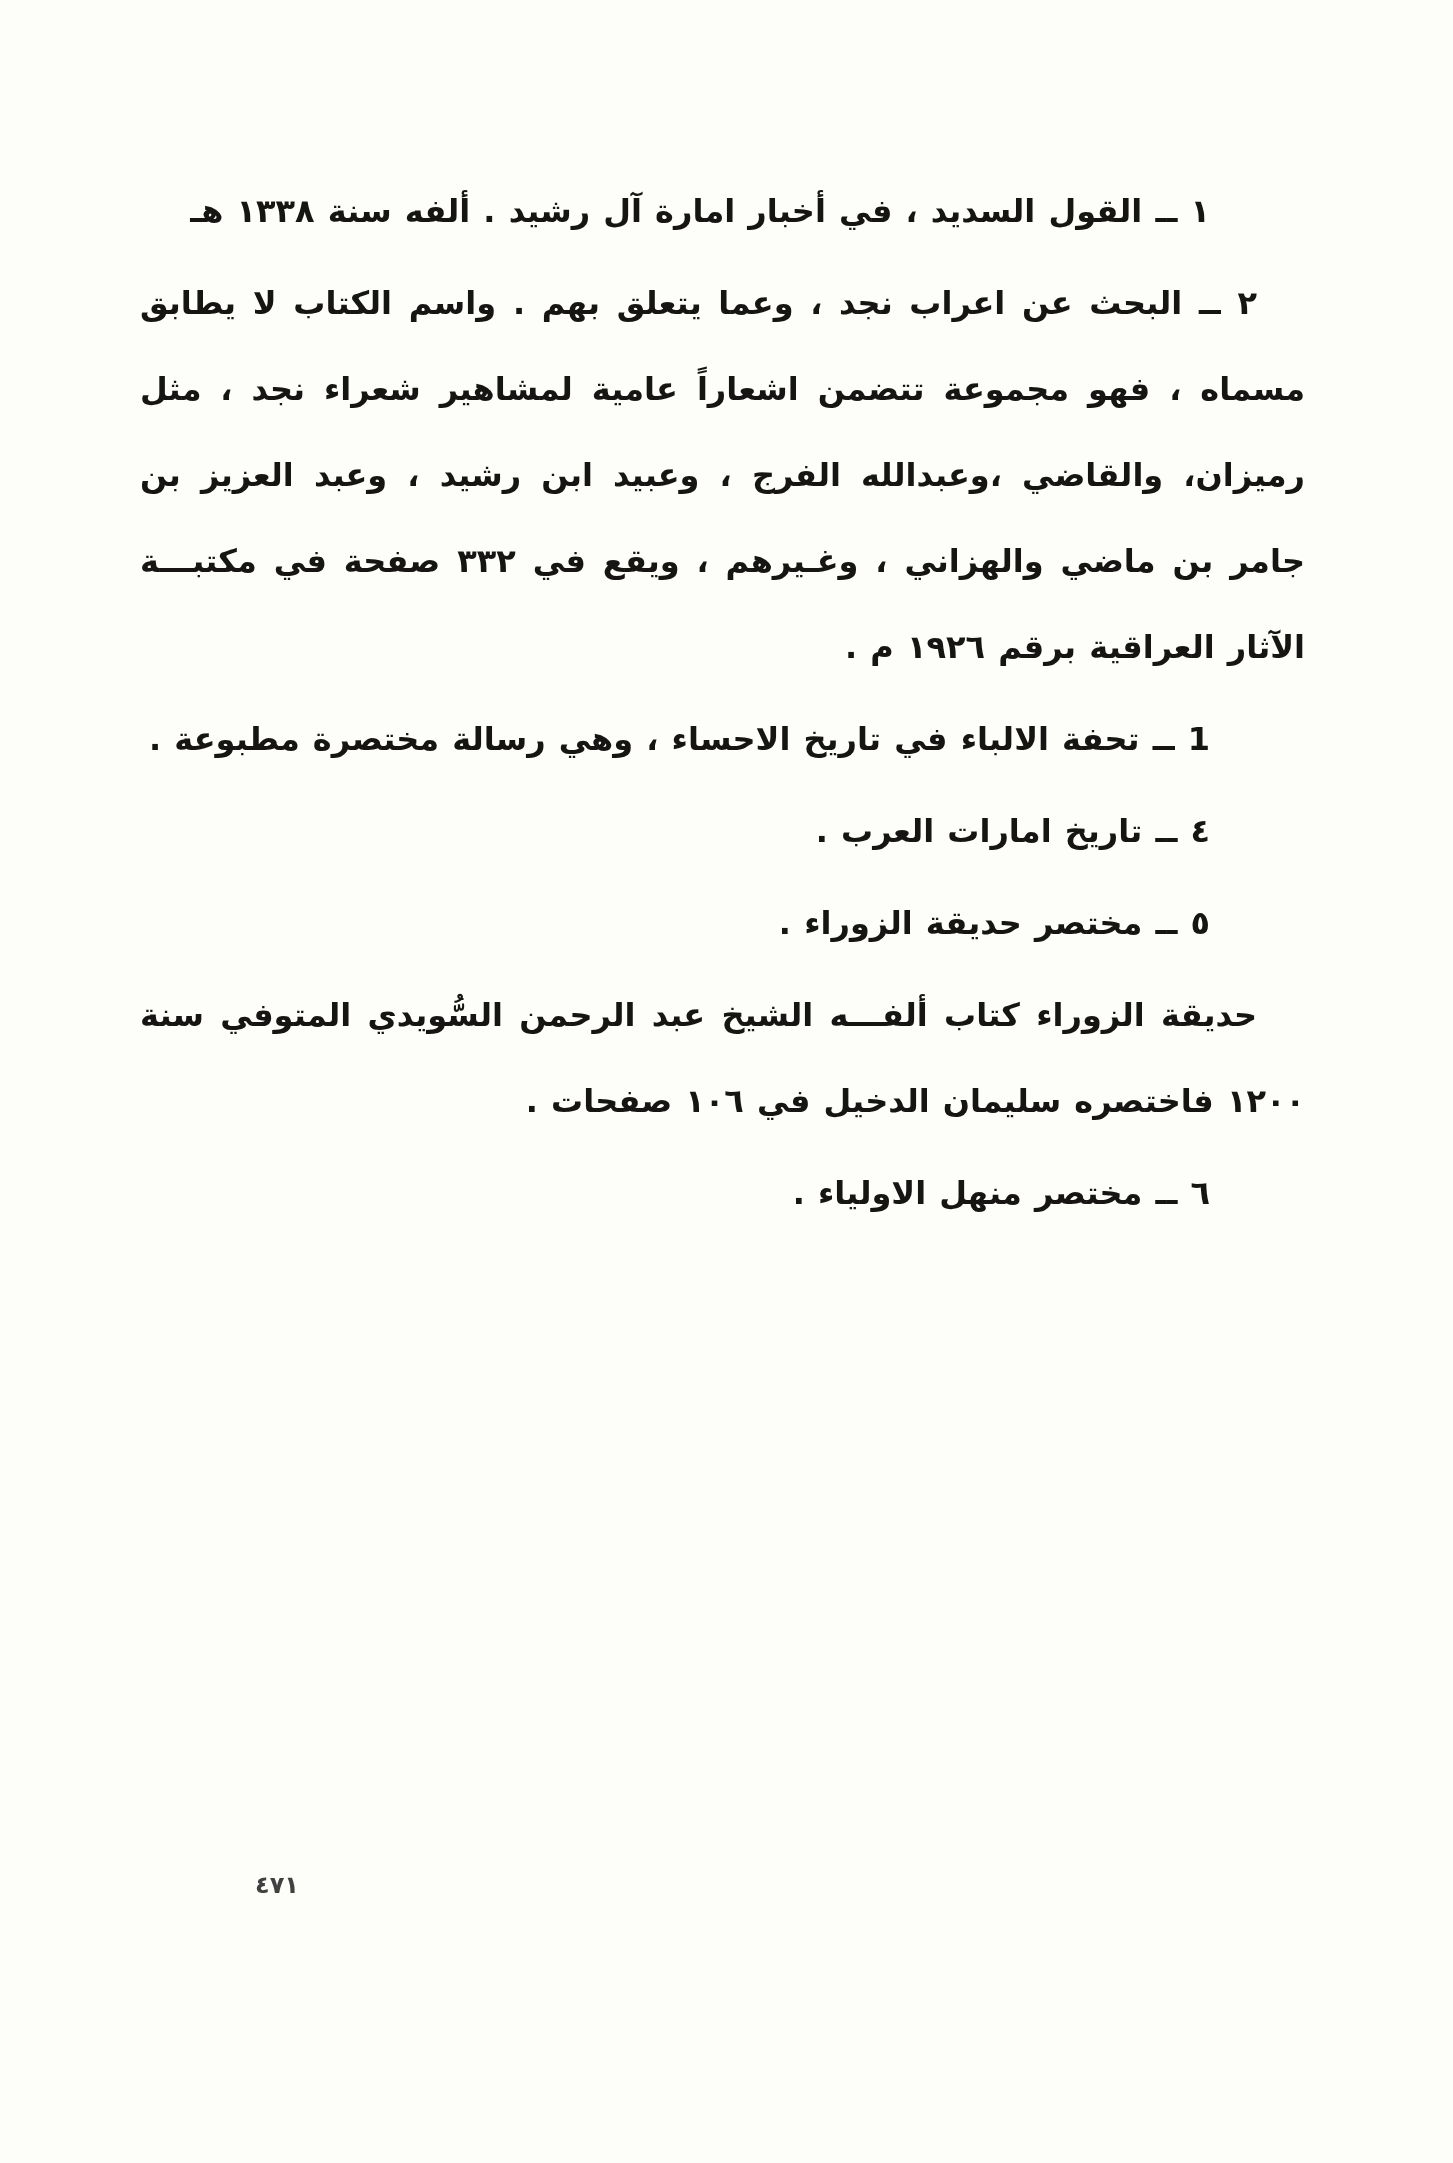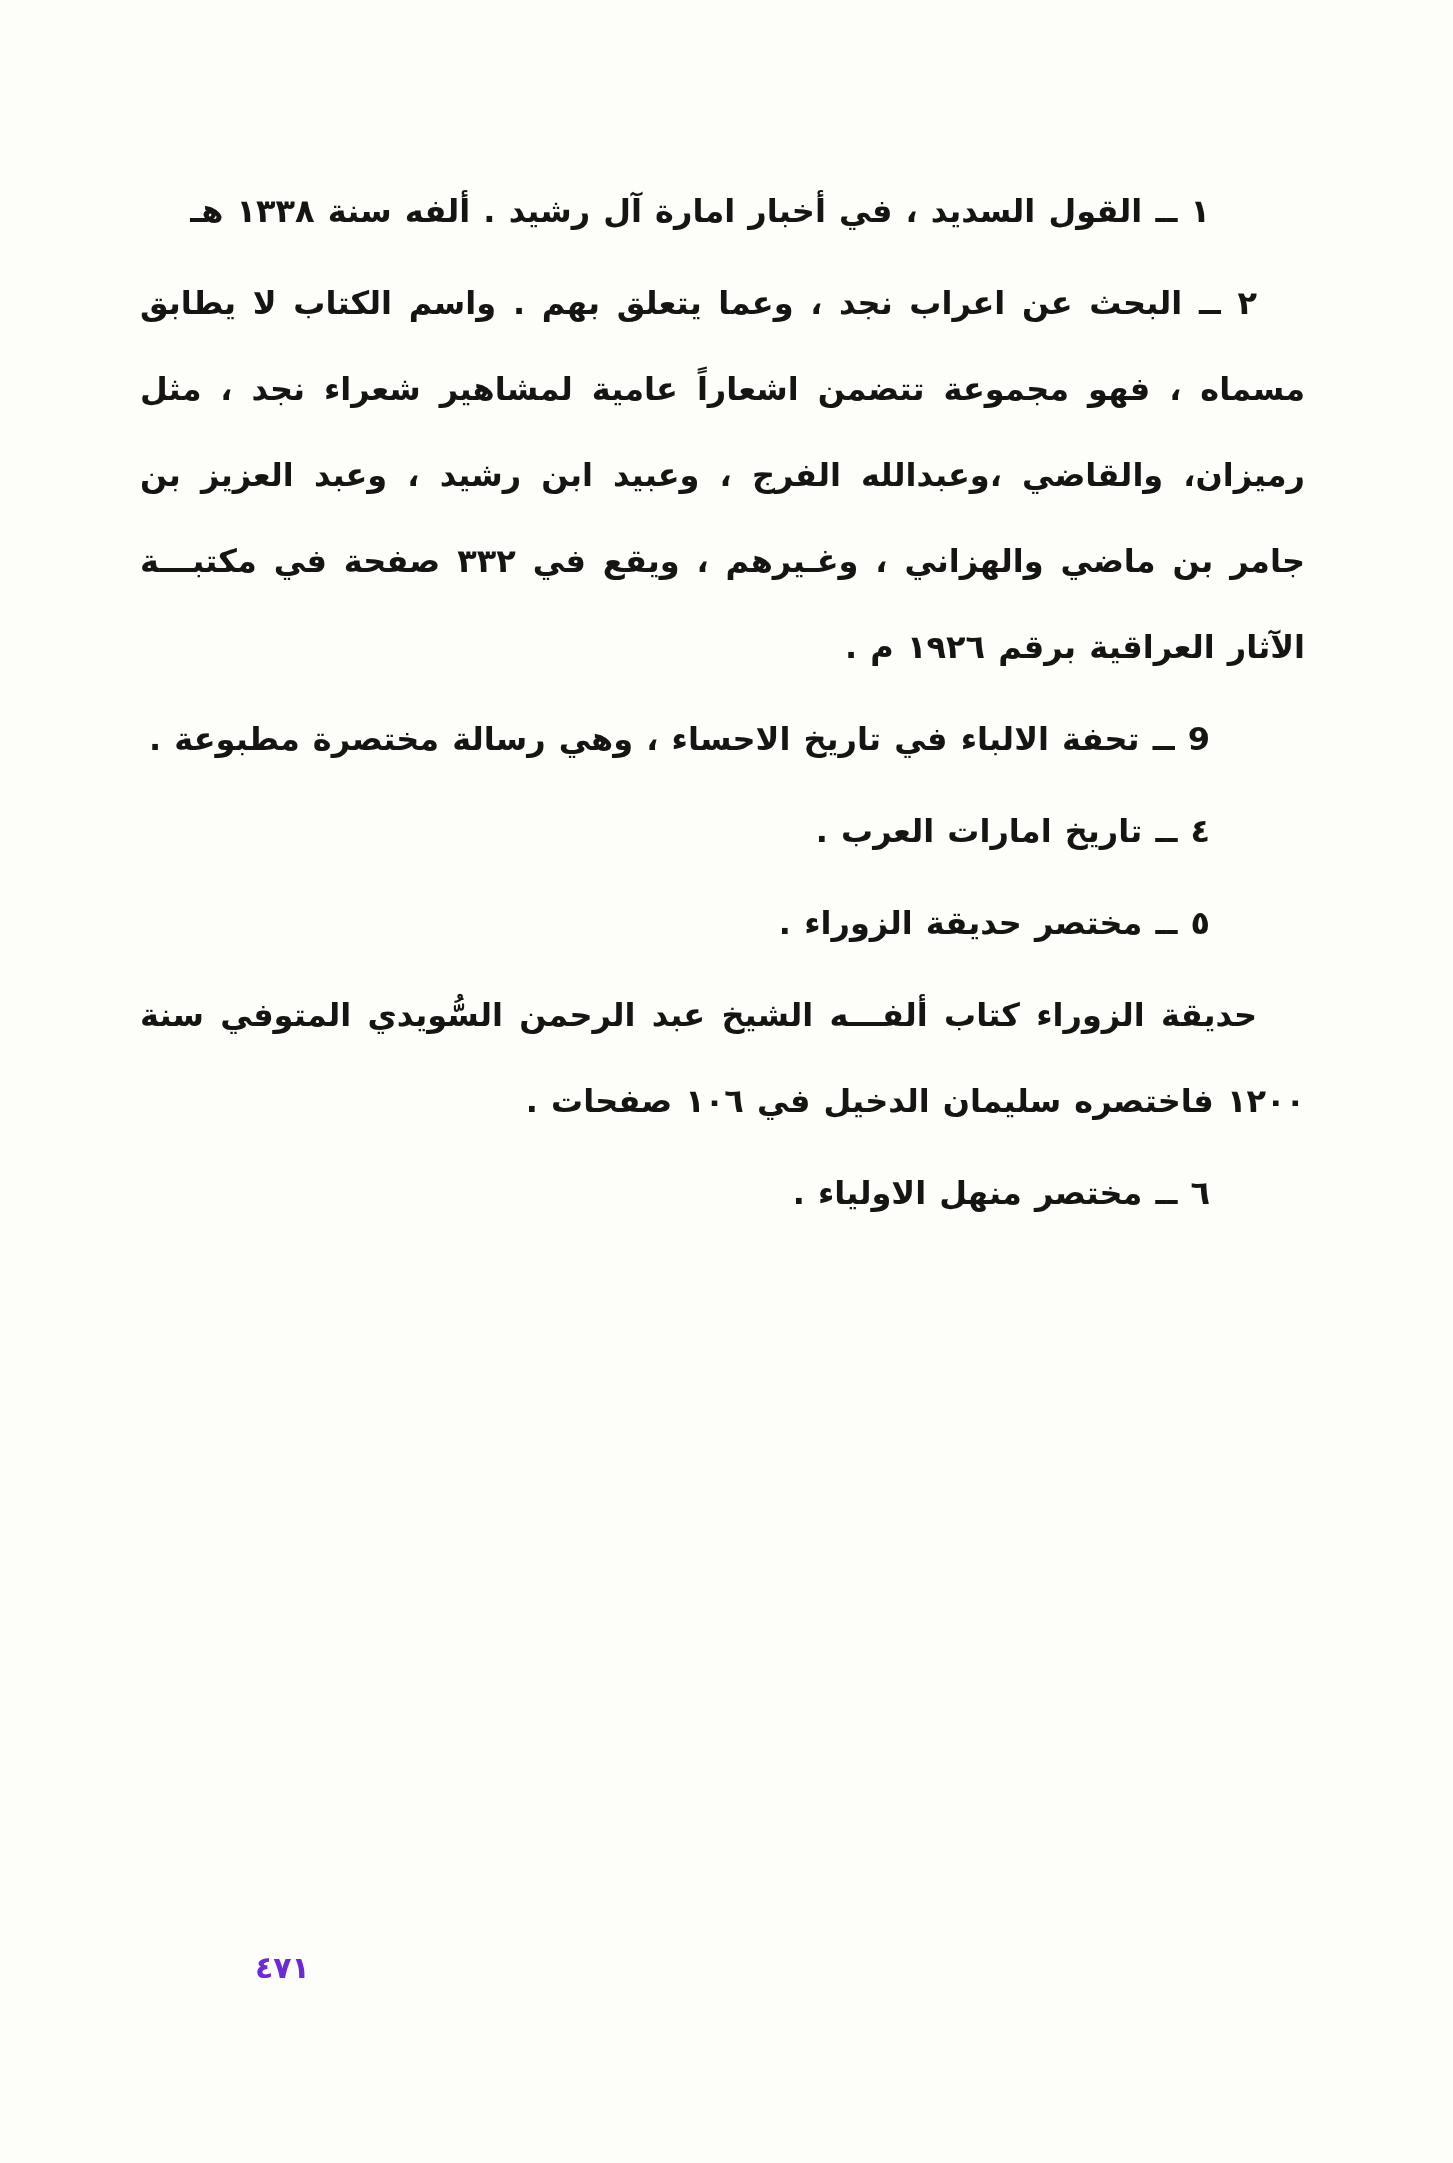--- a/index.html
+++ b/index.html
@@ -34,41 +34,41 @@
   .block.item {
     text-align: right;
     text-indent: 95px;
   }
   .block.para {
     text-align: justify;
     text-indent: 48px;
   }
   .page-number {
     position: absolute;
-    top: 1950px;
+    top: 1871px;
     left: 255px;
     direction: rtl;
-    color: #6d28d9;
-    font-size: 30px;
+    color: #404040;
+    font-size: 24px;
     font-weight: bold;
     letter-spacing: 4px;
   }
 </style>
 </head>
 <body>
 
 <div class="page">
 
   <div class="text-block">
 
     <div class="block item">١ ــ القول السديد ، في أخبار امارة آل رشيد . ألفه سنة ١٣٣٨ هـ</div>
 
     <div class="block para">٢ ــ البحث عن اعراب نجد ، وعما يتعلق بهم . واسم الكتاب لا يطابق مسماه ، فهو مجموعة تتضمن اشعاراً عامية لمشاهير شعراء نجد ، مثل رميزان، والقاضي ،وعبدالله الفرج ، وعبيد ابن رشيد ، وعبد العزيز بن جامر بن ماضي والهزاني ، وغـيرهم ، ويقع في ٣٣٢ صفحة في مكتبـــة الآثار العراقية برقم ١٩٢٦ م .</div>
 
-    <div class="block item">9 ــ تحفة الالباء في تاريخ الاحساء ، وهي رسالة مختصرة مطبوعة .</div>
+    <div class="block item">1 ــ تحفة الالباء في تاريخ الاحساء ، وهي رسالة مختصرة مطبوعة .</div>
 
     <div class="block item">٤ ــ تاريخ امارات العرب .</div>
 
 
 
     <div class="block item">٥ ــ مختصر حديقة الزوراء .</div>
 
     <div class="block para">حديقة الزوراء كتاب ألفـــه الشيخ عبد الرحمن السُّويدي المتوفي سنة ١٢٠٠ فاختصره سليمان الدخيل في ١٠٦ صفحات .</div>
 
     <div class="block item">٦ ــ مختصر منهل الاولياء .</div>

